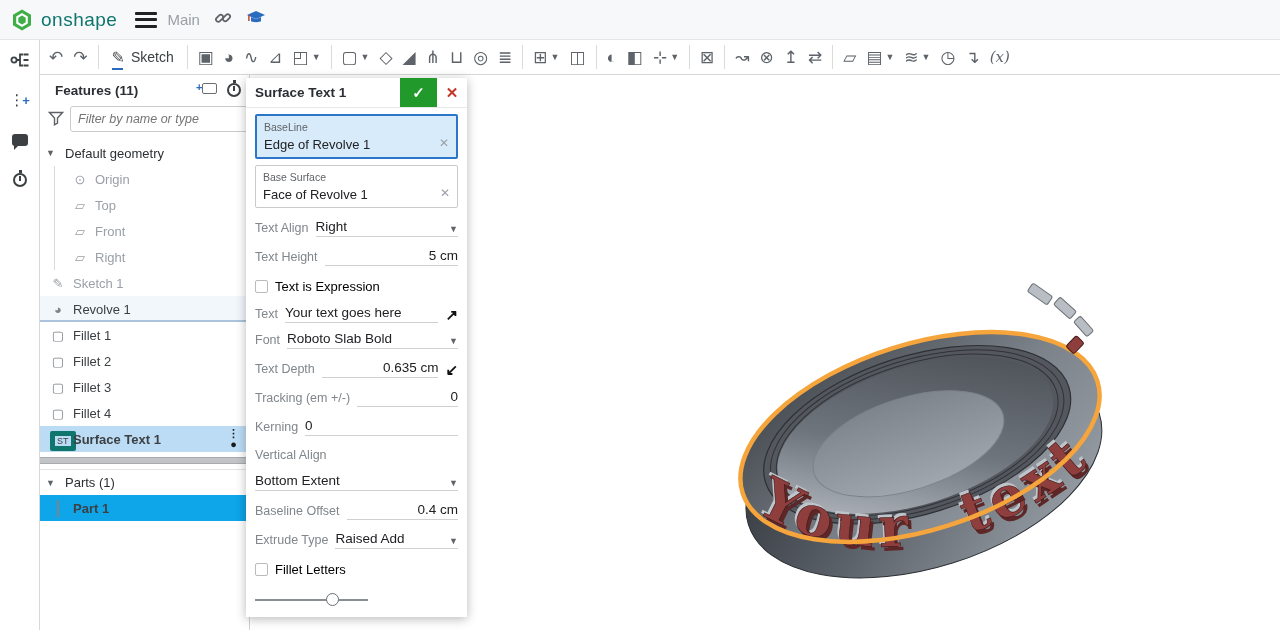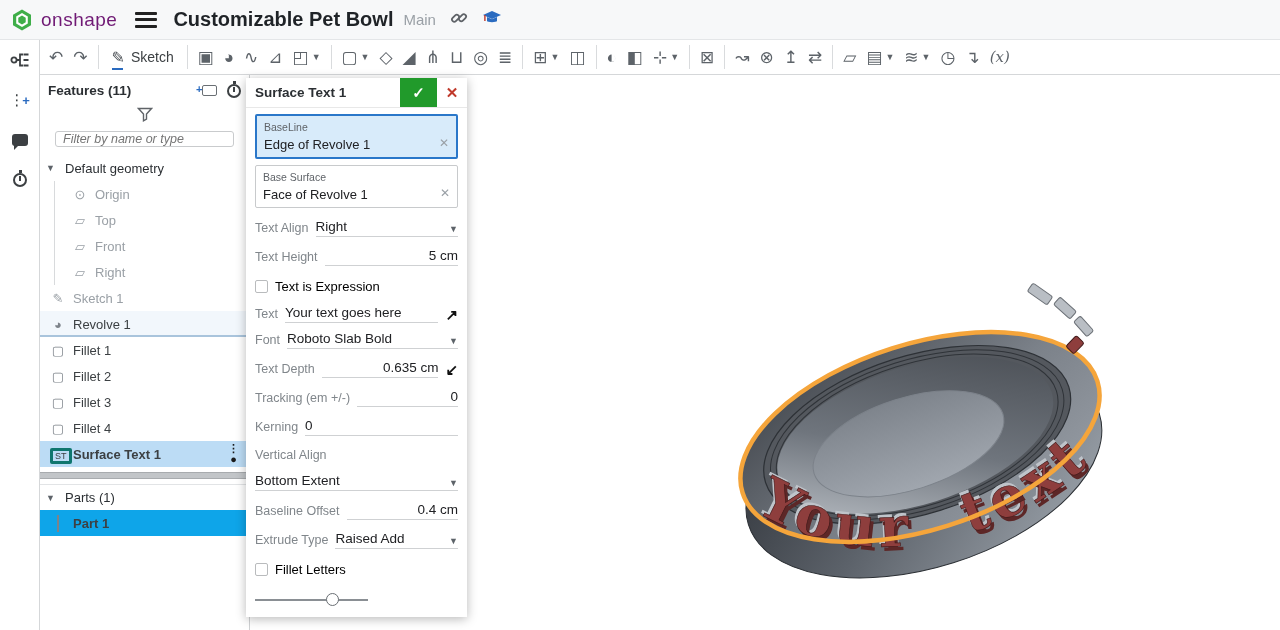--- a/index.html
+++ b/index.html
@@ -4,21 +4,21 @@
 <style>
   * { margin:0; padding:0; box-sizing:border-box; }
   html,body { width:1280px; height:630px; overflow:hidden;
     font-family:"Liberation Sans", sans-serif; background:#fff; color:#333; }
 
   
   .topbar { position:absolute; left:0; top:0; width:1280px; height:40px;
     background:#f7f8f9; border-bottom:1px solid #e4e6e8;
     display:flex; align-items:center; padding:0 10px; gap:10px; }
   .logo { display:flex; align-items:center; gap:7px; }
-  .logo-text { font-size:19px; color:#701a75; letter-spacing:.5px; }
+  .logo-text { font-size:19px; color:#0f766e; letter-spacing:.5px; }
   .hamburger { width:22px; height:16px; display:flex; flex-direction:column;
     justify-content:space-between; margin-left:8px; cursor:pointer; }
   .hamburger span { height:3px; background:#222; border-radius:1px; }
   .doc-title { font-size:20px; font-weight:bold; color:#1f2327; margin-left:6px; }
   .branch-name { font-size:15px; color:#9aa0a6;text-align:center; }
   .linkicon, .edu-flag { margin-left:4px; }
 
   
   .toolbar { position:absolute; left:40px; top:40px; width:1240px; height:35px;
     background:#fff; border-bottom:1px solid #d5d7d9;
@@ -45,41 +45,41 @@
   .bubble::after { content:""; position:absolute; left:2px; bottom:-4px;
     border:4px solid transparent; border-top-color:#3c4043; border-left-color:#3c4043; }
   .stopwatch { width:14px; height:14px; border:2px solid #3c4043; border-radius:50%; position:relative; }
   .stopwatch::before { content:""; position:absolute; left:4px; top:-5px; width:3px; height:3px; background:#3c4043; }
   .stopwatch::after { content:""; position:absolute; left:4px; top:1px; width:2px; height:5px; background:#3c4043; }
   .insert-plus { color:#2a6bc0; font-weight:bold; font-size:13px; margin-left:-2px; }
 
   
   .fpanel { position:absolute; left:40px; top:75px; width:210px; height:555px;
     background:#fff; border-right:1px solid #cfd1d3; font-size:13px; overflow:hidden; }
-  .fpanel-header { display:flex; align-items:center; padding:8px 8px 4px 8px; }
+  .fpanel-header { display:flex; align-items:flex-start; padding:8px 8px 4px 8px;margin-left:7px; }
   .fpanel-title { font-weight:bold; font-size:13.5px; color:#2b2f33; flex:1; }
   .fp-hicon { color:#3c4043; margin-left:10px; cursor:pointer; display:flex; align-items:center; }
   .folderplus { width:15px; height:11px; border:1.5px solid #6a6f74; border-radius:2px; position:relative; }
   .folderplus::before { content:"+"; position:absolute; left:-7px; top:-3px; color:#2a6bc0; font-weight:bold; font-size:11px; }
-  .filter-row { display:flex; align-items:center; gap:6px; padding:4px 8px 8px 8px;flex-direction:column; }
+  .filter-row { display:flex; align-items:center; gap:6px; padding:4px 8px 8px 8px; }
   .filter-input { flex:1; height:26px; border:1px solid #c9cbcd; border-radius:3px;
     font-style:italic; font-size:12.5px; color:#9aa0a6; padding:0 7px;
     font-family:"Liberation Sans", sans-serif; }
   .frow { display:flex; align-items:center; height:26px; padding-left:10px; gap:7px;
     cursor:pointer; color:#3c4043; position:relative; }
   .frow .ficon { width:16px; text-align:center; color:#7d838a; font-size:13px; flex:none; }
   .frow.muted, .frow.muted .ficon { color:#9aa0a6; }
   .frow.section { padding-left:6px; font-size:13px; color:#2b2f33; }
   .frow.child { padding-left:32px; }
   .frow.child::before { content:""; position:absolute; left:14px; top:0; bottom:0; width:1px; background:#d8dadc; }
   .frow.underline { background:#f2f7fc; box-shadow:inset 0 -2px 0 #a9c4dc; }
   .frow.selected { background:#bcdcf5; font-weight:bold; }
   .frow.part-selected { background:#0ea5e9; font-weight:bold; }
   .chev { font-size:9px; color:#5d6369; width:12px; }
-  .st-badge { border:3px solid #0f766e; font-size:9px; padding:0 2px; border-radius:2px;
+  .st-badge { border:5px solid #0f766e; font-size:9px; padding:0 2px; border-radius:2px;
     color:#3c4043; font-weight:normal;margin-top:28px; }
   .drag-handle { margin-left:auto; margin-right:10px; color:#1a1a1a; font-size:11px;
     letter-spacing:0; line-height:1; text-align:center; }
   .rollback { height:7px; background:#c2c5c8; border-top:1px solid #a8abae;
     border-bottom:1px solid #a8abae; margin:5px 0; cursor:ns-resize; }
   .parts-divider { border-top:1px solid #e2e4e6; margin-top:2px; }
   .part-icon { width:12px; height:12px; border:1.2px solid #7d838a; flex:none;
     background:linear-gradient(135deg,#fff 60%,#c9cdd1 60%); }
 
   
@@ -130,21 +130,20 @@
       <polygon points="12,5 17.8,8.4 17.8,15.5 12,19 6.2,15.5 6.2,8.4" fill="#fff"></polygon>
       <polygon points="12,7.5 15.7,9.7 15.7,14.2 12,16.4 8.3,14.2 8.3,9.7" fill="#3fae49"></polygon>
     </svg>
     <span class="logo-text">onshape</span>
   </div>
   <div class="hamburger">
       <span></span>
       <span></span>
       <span></span>
     </div>
-  <span class="doc-title">Customizable Pet Bowl</span>
   <span class="branch-name">Main</span>
   <span class="linkicon">
     <svg width="18" height="18" viewBox="0 0 18 18" fill="none" stroke="#5f6368" stroke-width="1.8">
       <rect x="1.5" y="7" width="8" height="4.5" rx="2.2" transform="rotate(-45 5.5 9.2)"></rect>
       <rect x="8.5" y="6.5" width="8" height="4.5" rx="2.2" transform="rotate(-45 12.5 8.7)"></rect>
     </svg>
   </span>
   <span class="edu-flag">
     <svg width="20" height="16" viewBox="0 0 20 16">
       <polygon points="10,1 19,5 10,9 1,5" fill="#2a6bc0"></polygon>

